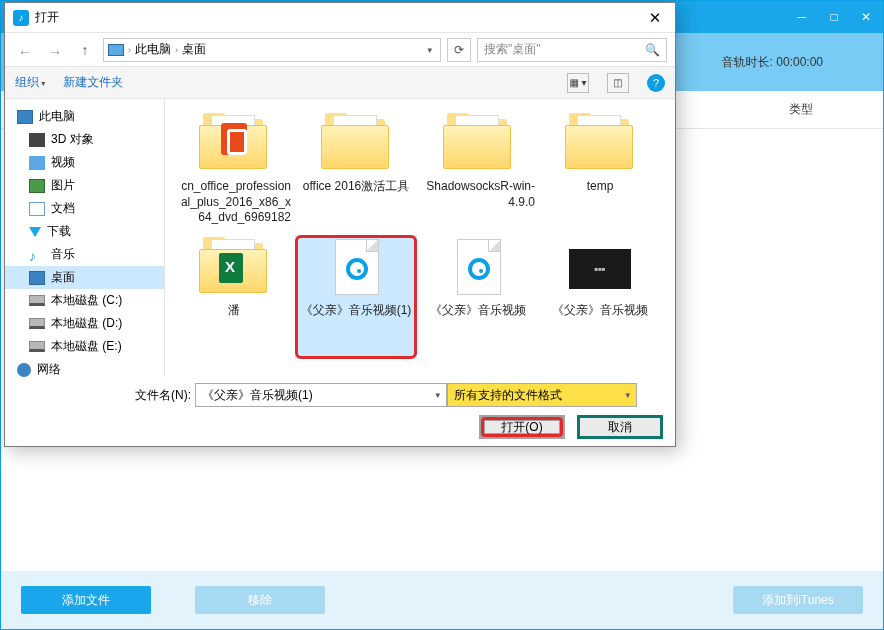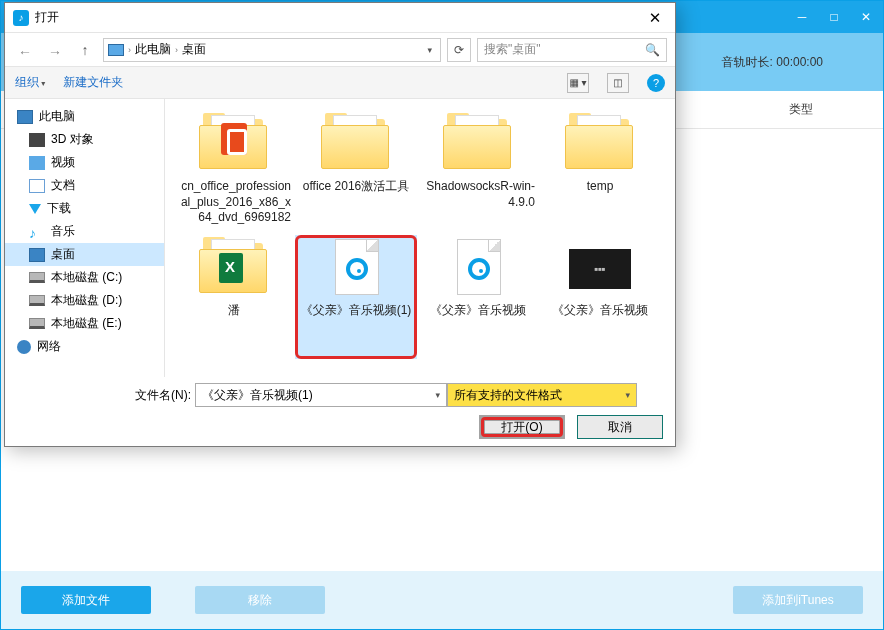--- a/index.html
+++ b/index.html
@@ -81,21 +81,21 @@
   .file.highlighted::after { content: ""; position: absolute; inset: 0; border: 3px solid #e02a2a; border-radius: 6px; pointer-events: none; }
 
   .dlg-bottom { padding: 6px 10px; }
   .row { display: flex; align-items: center; gap: 0; margin-bottom: 8px; }
   .row .lbl { width: 180px; text-align: right; padding-right: 4px; }
   .combo { height: 24px; border: 1px solid #aaa; display: flex; align-items: center; padding: 0 6px; background: #fff; }
   .combo .dd { margin-left: auto; color: #555; font-size: 9px; }
   .combo.fn { flex: 0 0 252px; }
   .combo.ft { flex: 0 0 190px; background: #fde047; }
   .btn-row { display: flex; justify-content: flex-end; gap: 12px; padding-right: 2px; }
-  .dlg-btn { width: 86px; height: 24px; border: 1px solid #0f766e; background: #eaeaea; display: flex; align-items: center; justify-content: center; cursor: pointer; }
+  .dlg-btn { width: 86px; height: 24px; border: 3px solid #0f766e; background: #eaeaea; display: flex; align-items: center; justify-content: center; cursor: pointer; }
   .dlg-btn.primary { position: relative; border: 6px solid #a3a3a3; }
   .dlg-btn.primary::after { content: ""; position: absolute; inset: -4px; border: 3px solid #e02a2a; border-radius: 4px; pointer-events: none; }
 </style>
 </head>
 <body>
 
 <div class="app-window">
   <div class="app-titlebar">
     <span class="wbtn">─</span>
     <span class="wbtn">□</span>
@@ -160,20 +160,24 @@
         </div>
         <div class="tree-item">
           <span class="ticon cube"></span>
           <span>3D 对象</span>
         </div>
         <div class="tree-item">
           <span class="ticon vid"></span>
           <span>视频</span>
         </div>
         <div class="tree-item">
+          <span class="ticon img"></span>
+          <span>图片</span>
+        </div>
+        <div class="tree-item">
           <span class="ticon doc"></span>
           <span>文档</span>
         </div>
         <div class="tree-item">
           <span class="ticon down"></span>
           <span>下载</span>
         </div>
         <div class="tree-item">
           <span class="ticon music">♪</span>
           <span>音乐</span>

